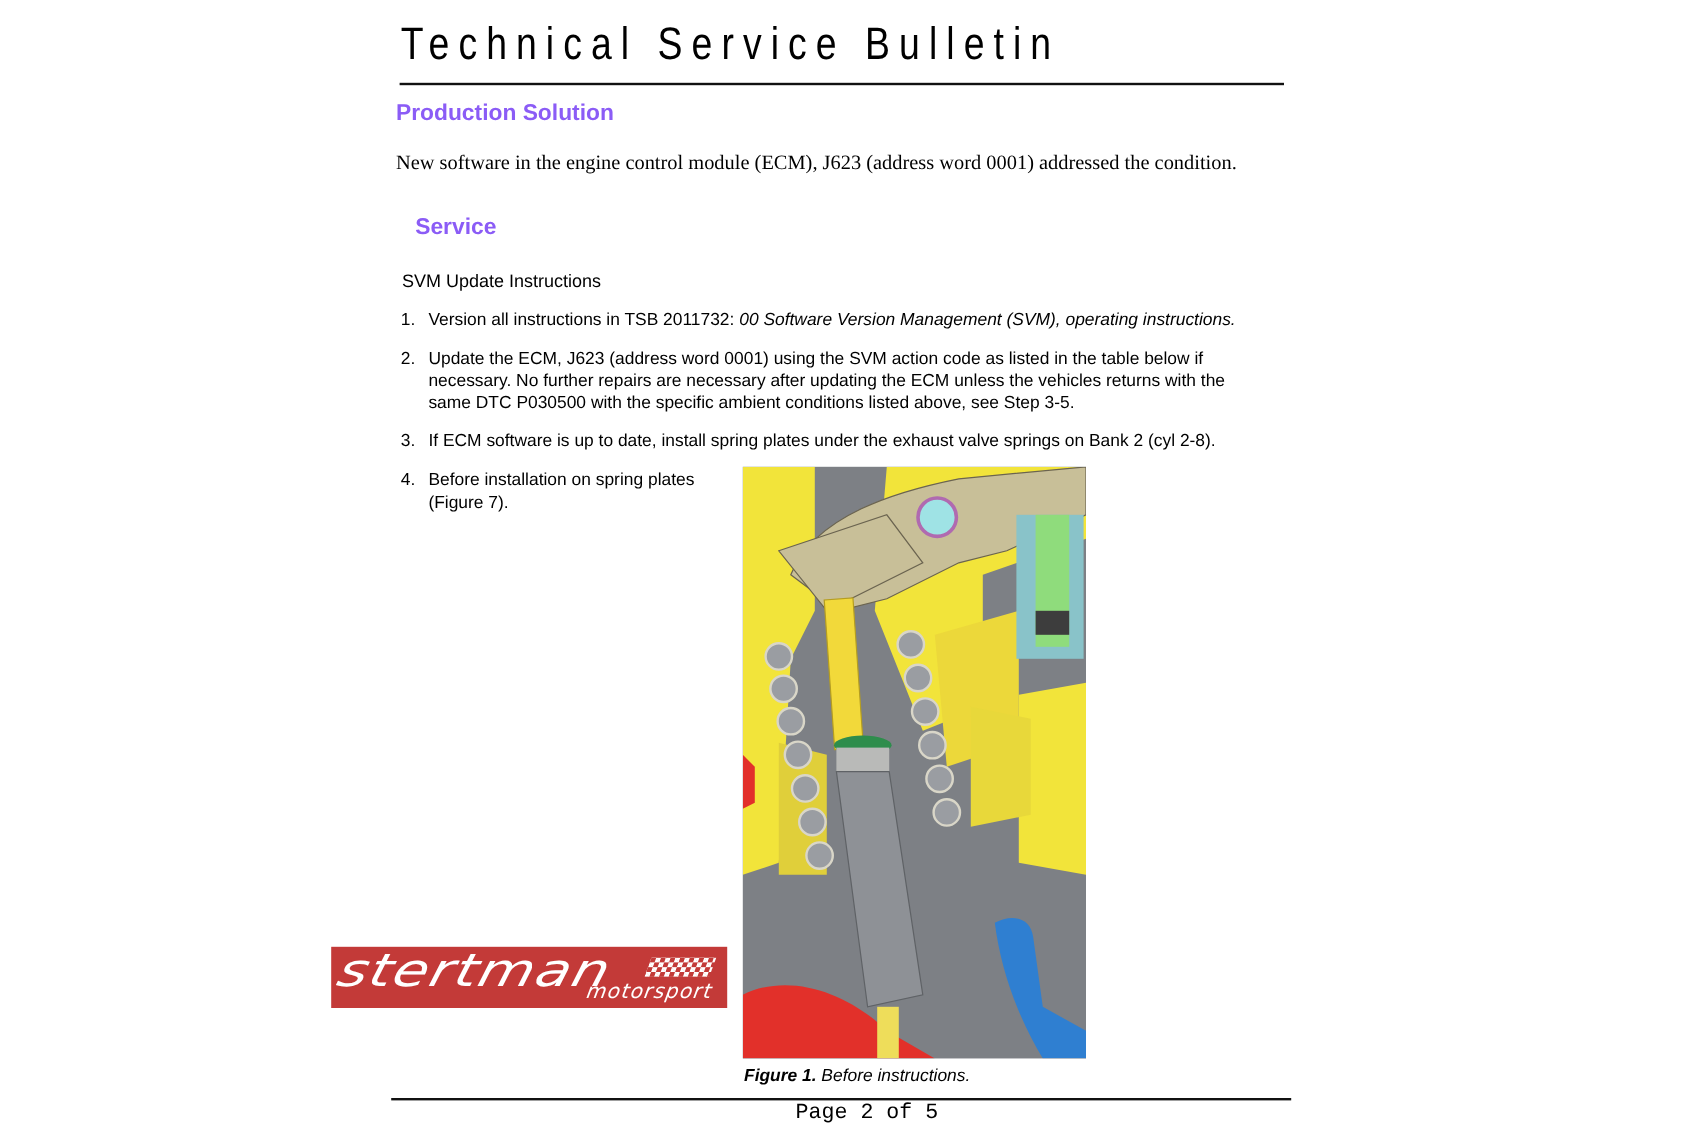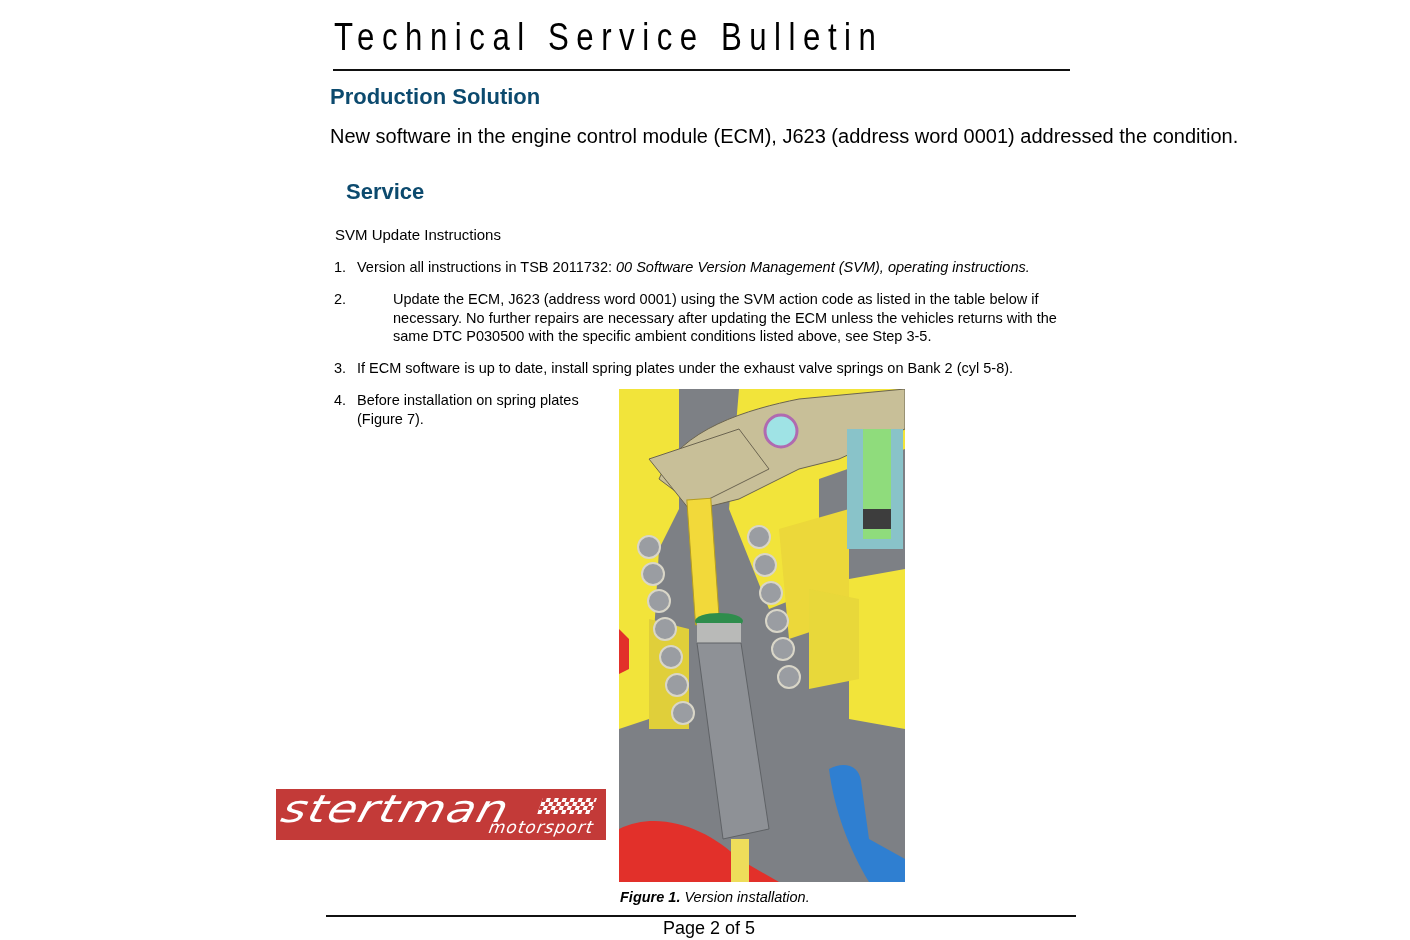--- a/index.html
+++ b/index.html
@@ -1,29 +1,29 @@
 <!DOCTYPE html>
 <html><head>
 <meta charset="utf-8">
 <style>
   html, body { margin:0; padding:0; background:#ffffff; }
   body { width:1410px; height:940px; position:relative; overflow:hidden; font-family:"Liberation Sans", sans-serif; color:#000; }
   .title { position:absolute; left:334px; top:16px; font-size:38px; letter-spacing:9.2px; font-weight:400; transform:scaleX(0.82); transform-origin:left top; white-space:nowrap; font-family:"Liberation Sans", sans-serif; }
   .rule-top { position:absolute; left:333px; top:69px; width:737px; height:2px; background:#111; }
-  .h2 { position:absolute; color:#0c4a6e; font-weight:700; font-size:22px; font-family:"Liberation Sans", sans-serif;text-align:right; }
-  .body-text { position:absolute; font-size:20px; line-height:18.5px; font-family:Liberation Sans, sans-serif; }
+  .h2 { position:absolute; color:#8b5cf6; font-weight:700; font-size:19px; font-family:"Liberation Sans", sans-serif;text-align:right; }
+  .body-text { position:absolute; font-size:17px; line-height:18.5px; font-family:Liberation Serif, serif; }
   .sub { position:absolute; left:335px; top:226px; font-weight:400; font-size:15px; }
   .step { position:absolute; left:334px; font-size:14.5px; line-height:18.5px; display:flex; }
   .step .num { width:23px; flex:none; }
   .step .txt { width:690px; }
   .figure { position:absolute; left:619px; top:389px; width:286px; height:493px; overflow:hidden; background:#7d8085; }
   .caption { position:absolute; left:620px; top:889px; font-size:14.5px; font-style:italic; }
   .caption b { font-weight:700;margin-top:14px; }
   .rule-bottom { position:absolute; left:326px; top:915px; width:750px; height:2px; background:#111; }
-  .page { position:absolute; left:663px; top:918px; font-family:Liberation Sans, sans-serif; font-size:18px; }
+  .page { position:absolute; left:663px; top:918px; font-family:Liberation Mono, monospace; font-size:18px; }
   .logo { position:absolute; left:276px; top:789px; width:330px; height:51px; background:#c33a38; }
   .logo .main { position:absolute; left:12px; top:0px; color:#fff; font-style:italic; font-size:38px; letter-spacing:1px; font-family:"DejaVu Sans", sans-serif; font-weight:300; transform:scaleX(1.25) skewX(-12deg); transform-origin:left top; line-height:40px; }
   .logo .sub2 { position:absolute; right:12px; top:28px; color:#fff; font-style:italic; font-size:17px; letter-spacing:1px; font-family:"DejaVu Sans", sans-serif; transform:skewX(-10deg); }
   .flag { position:absolute; left:264px; top:9px; width:54px; height:16px;
     background-image: linear-gradient(45deg,#fff 25%,transparent 25%,transparent 75%,#fff 75%), linear-gradient(45deg,#fff 25%,transparent 25%,transparent 75%,#fff 75%);
     background-size:8px 8px; background-position:0 0,4px 4px; transform:skewX(-20deg); }
 </style>
 </head>
 <body>
 
@@ -35,25 +35,25 @@
 
 <div class="h2" style="left:346px;top:179px;">Service</div>
 <div class="sub">SVM Update Instructions</div>
 
 <div class="step" style="top:258px;">
   <span class="num">1.</span>
   <span class="txt"><span>Version all instructions in TSB 2011732: </span><i>00 Software Version Management (SVM), operating instructions.</i></span>
 </div>
 <div class="step" style="top:290px;">
   <span class="num">2.</span>
-  <span class="txt" style="width:685px;margin-left:36px;">Update the ECM, J623 (address word 0001) using the SVM action code as listed in the table below if necessary. No further repairs are necessary after updating the ECM unless the vehicles returns with the same DTC P030500 with the specific ambient conditions listed above, see Step 3-5.</span>
+  <span class="txt" style="width:685px;">Update the ECM, J623 (address word 0001) using the SVM action code as listed in the table below if necessary. No further repairs are necessary after updating the ECM unless the vehicles returns with the same DTC P030500 with the specific ambient conditions listed above, see Step 3-5.</span>
 </div>
 <div class="step" style="top:359px;">
   <span class="num">3.</span>
-  <span class="txt">If ECM software is up to date, install spring plates under the exhaust valve springs on Bank 2 (cyl 5-8).</span>
+  <span class="txt">If ECM software is up to date, install spring plates under the exhaust valve springs on Bank 2 (cyl 2-8).</span>
 </div>
 <div class="step" style="top:391px;">
   <span class="num">4.</span>
   <span class="txt" style="width:240px;">Before installation on spring plates (Figure 7).</span>
 </div>
 
 <div class="figure">
   <svg width="286" height="493" viewBox="0 0 286 493">
     <rect x="0" y="0" width="286" height="493" fill="#7d8085"></rect>
     <path d="M0,0 L60,0 L60,120 L40,160 L30,330 L0,340 Z" fill="#f2e43a"></path>
@@ -93,16 +93,16 @@
     <path d="M0,240 L10,250 L10,280 L0,285 Z" fill="#e2302a"></path>
   </svg>
 </div>
 
 <div class="logo">
   <div class="main">stertman</div>
   <div class="flag"></div>
   <div class="sub2">motorsport</div>
 </div>
 
-<div class="caption"><b>Figure 1.</b><span> Version installation.</span></div>
+<div class="caption"><b>Figure 1.</b><span> Before instructions.</span></div>
 
 <div class="rule-bottom"></div>
 <div class="page">Page 2 of 5</div>
 
 </body></html>

